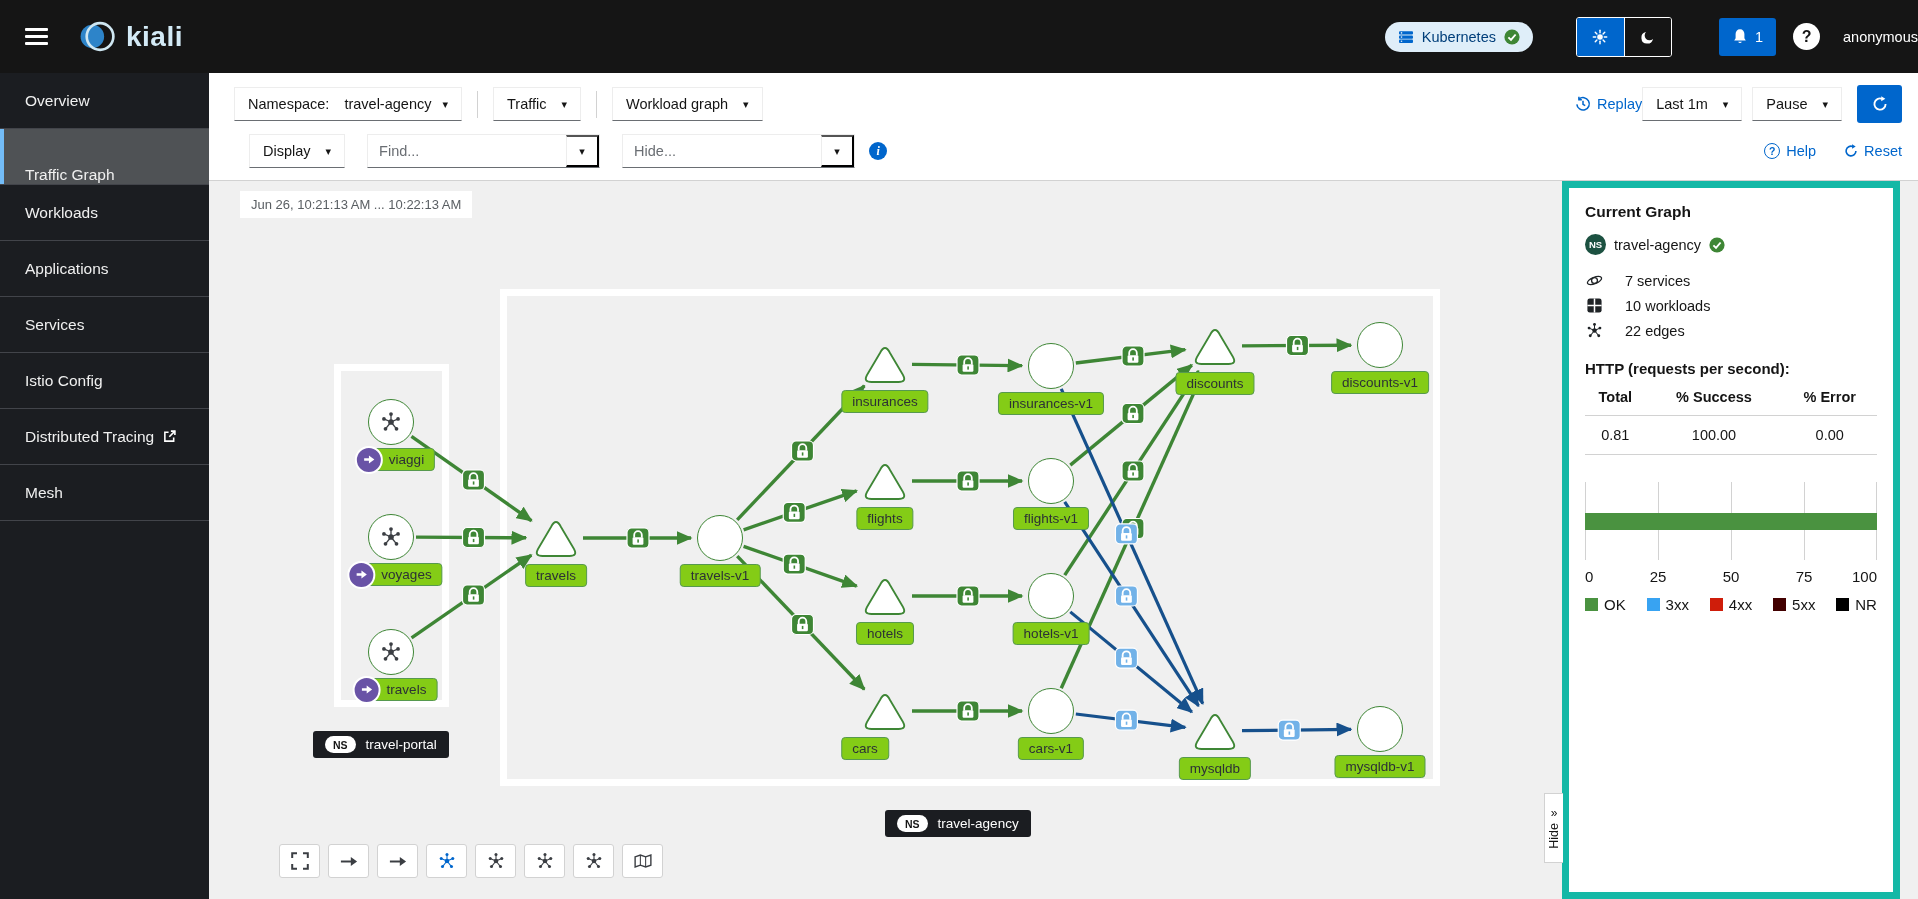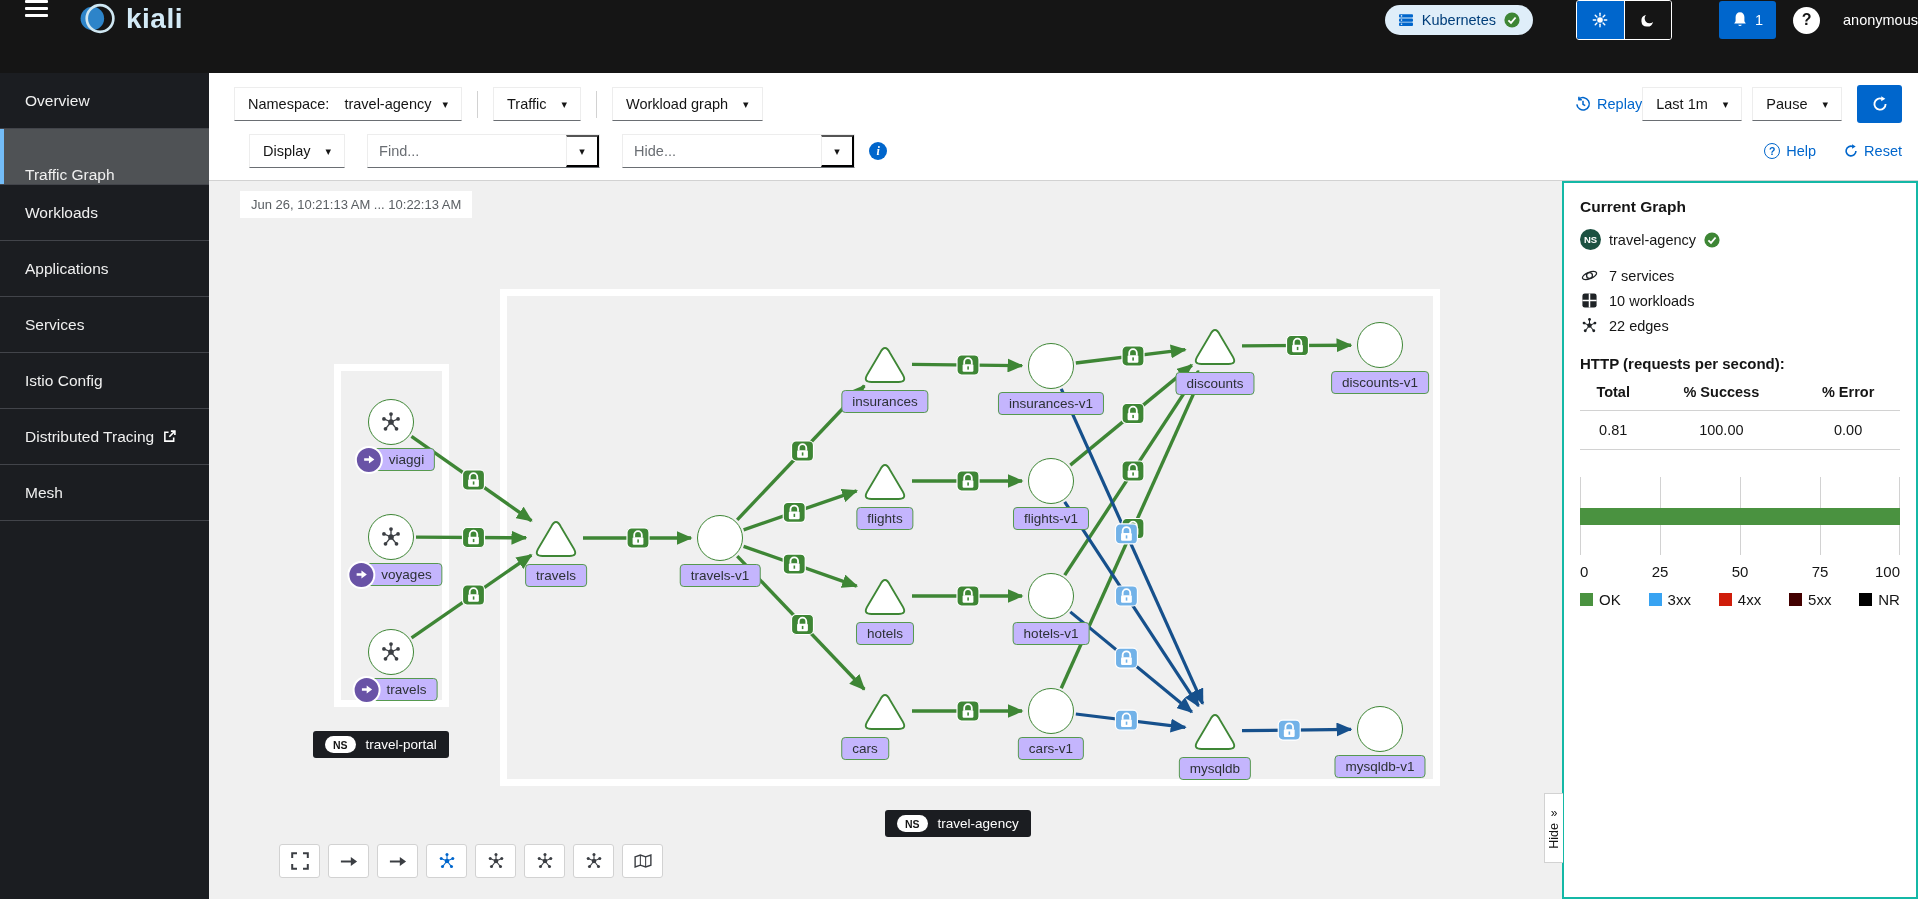--- a/index.html
+++ b/index.html
@@ -1,20 +1,20 @@
 <!DOCTYPE html>
 <html><head>
 <meta charset="utf-8">
 <style>
   * { box-sizing: border-box; }
   body { margin:0; width:1918px; height:899px; font-family:"Liberation Sans",sans-serif; background:#fff; overflow:hidden; }
   svg { display:block; }
 
   
-  .masthead { height:73px; background:#151515; display:flex; align-items:flex-start; }
+  .masthead { height:73px; background:#151515; display:flex; align-items:center; }
   .hamburger { width:23px; margin-left:25px; display:flex; flex-direction:column; gap:4px; cursor:pointer; background:none; border:none; padding:0; }
   .hamburger span { height:3px; background:#fff; border-radius:1px; }
   .brand { display:flex; align-items:center; margin-left:30px; gap:7px; }
   .brand-text { font-size:28px; font-weight:bold; color:#d3eaf6; letter-spacing:.5px; }
   .mast-right { margin-left:auto; display:flex; align-items:center; gap:17px; }
   .k8s-pill { display:flex; align-items:center; gap:8px; background:#dfeef9; color:#003e7a; border-radius:17px; padding:7px 13px; font-size:14.5px; cursor:pointer; }
   .k8s-pill .kicon { color:#0066cc; display:flex; }
   .theme-toggle { display:flex; border:1px solid #fff; border-radius:3px; overflow:hidden; margin-left:26px; }
   .theme-opt { width:47px; height:38px; display:flex; align-items:center; justify-content:center; border:none; cursor:pointer; padding:0; }
   .theme-opt.light { background:#0066cc; color:#fff; }
@@ -49,45 +49,45 @@
   .refresh-btn { width:45px; height:38px; background:#0066cc; border:none; border-radius:3px; color:#fff; display:flex; align-items:center; justify-content:center; margin-left:15px; cursor:pointer; }
   .ml14 { } .ml10 { margin-left:10px; } .mr28 { margin-right:28px; }
 
   
   .content-row { flex:1; display:flex; background:#f0f0f0; border-top:1px solid #d2d2d2; min-height:0; }
   .graph-area { position:relative; flex:1; overflow:hidden; }
   .edges-svg { position:absolute; left:0; top:0; }
   .nsbox { position:absolute; border:7px solid #fff; }
   .cir-node { position:absolute; width:46px; height:46px; border-radius:50%; background:#fff; border:1.7px solid #3e8635; display:flex; align-items:center; justify-content:center; color:#3b3e43; cursor:pointer; }
   .tri-node { position:absolute; width:54px; height:50px; cursor:pointer; }
-  .nlabel { position:absolute; transform:translateX(-50%); background:#c4b5fd; border:1px solid #56994f; border-radius:4px; padding:3px 10px; font-size:13.5px; color:#2c3135; white-space:nowrap; cursor:pointer; }
+  .nlabel { position:absolute; transform:translateX(-50%); background:#84cc16; border:1px solid #56994f; border-radius:4px; padding:3px 10px; font-size:13.5px; color:#2c3135; white-space:nowrap; cursor:pointer; }
   .nlabel.has-badge { padding-left:19px; }
   .root-badge { position:absolute; left:-15px; top:50%; transform:translateY(-50%); width:28px; height:28px; border-radius:50%; background:#6953a6; border:2px solid #fff; display:flex; align-items:center; justify-content:center; }
   .ns-tip { position:absolute; display:flex; align-items:center; gap:10px; background:#1b1d21; border-radius:3px; padding:5px 12px; color:#fff; font-size:13.5px; }
   .ns-pill { background:#fff; color:#151515; font-size:10.5px; font-weight:bold; padding:2.5px 8px; border-radius:10px; }
   .timestamp { position:absolute; left:31px; top:10px; background:#fff; color:#595e62; font-size:13px; padding:6px 11px; }
   .gtoolbar { position:absolute; left:70px; top:663px; display:flex; gap:8px; }
   .gbtn { width:41px; height:34px; background:#fff; border:1px solid #d2d2d2; border-radius:3px; display:flex; align-items:center; justify-content:center; color:#3b3e43; cursor:pointer; padding:0; }
   .gbtn.active { color:#0066cc; }
   .gicon { display:flex; }
 
   
   .side-panel-wrap { width:356px; position:relative; flex-shrink:0; }
-  .side-panel { height:100%; background:#fff; border:2px solid #14b8a6; overflow:hidden; }
+  .side-panel { margin-right:18px; height:100%; background:#fff; border:7px solid #14b8a6; overflow:hidden; }
   .hide-tab { position:absolute; left:-18px; top:612px; width:19px; height:70px; background:#fff; border:1px solid #d2d2d2; border-right:none; display:flex; flex-direction:column; align-items:center; justify-content:center; gap:4px; cursor:pointer; }
   .hide-chev { font-size:12px; color:#151515; line-height:1; }
   .hide-vert { writing-mode:vertical-rl; transform:rotate(180deg); font-size:12.5px; color:#151515; }
   .panel-pad { padding:15px 16px 0; }
   .cg-title { font-size:15.5px; font-weight:bold; color:#151515; }
   .ns-row { display:flex; align-items:center; gap:8px; margin-top:13px; }
   .ns-badge-green { width:21px; height:21px; border-radius:50%; background:#1c5141; color:#fff; font-size:9.5px; font-weight:bold; display:flex; align-items:center; justify-content:center; }
   .ns-name { font-size:14.5px; color:#151515; }
   .chk { display:flex; }
   .stat-list { margin-top:17px; display:flex; flex-direction:column; gap:8px; padding-bottom:4px; }
-  .stat-row { display:flex; align-items:center; gap:10px; font-size:14.5px; color:#151515; }
+  .stat-row { display:flex; align-items:center; gap:21px; font-size:14.5px; color:#151515; }
   .stat-icon { color:#1f2326; display:flex; width:19px; justify-content:center; }
   .ptabs { display:flex; margin:16px 16px 0; border-bottom:1px solid #d2d2d2; }
   .ptab { flex:1; text-align:center; padding:8px 0 10px; font-size:14.5px; color:#6a6e73; border-bottom:3px solid transparent; cursor:pointer; background:none; font-family:inherit; border-top:none; border-left:none; border-right:none; }
   .ptab.active { color:#151515; border-bottom:3px solid #0066cc; }
   .http-title { font-size:15px; font-weight:bold; color:#151515; margin:17px 16px 0; }
   .ptable { width:calc(100% - 32px); margin:4px 16px 0; border-collapse:collapse; font-size:14.5px; color:#151515; }
   .ptable th { font-weight:bold; padding:8px 0 10px; text-align:center; }
   .ptable td { text-align:center; padding:11px 0; border-top:1px solid #d2d2d2; border-bottom:1px solid #d2d2d2; }
   .mini-chart { margin:27px 16px 0; position:relative; }
   .grid-zone { position:relative; height:78px; }

